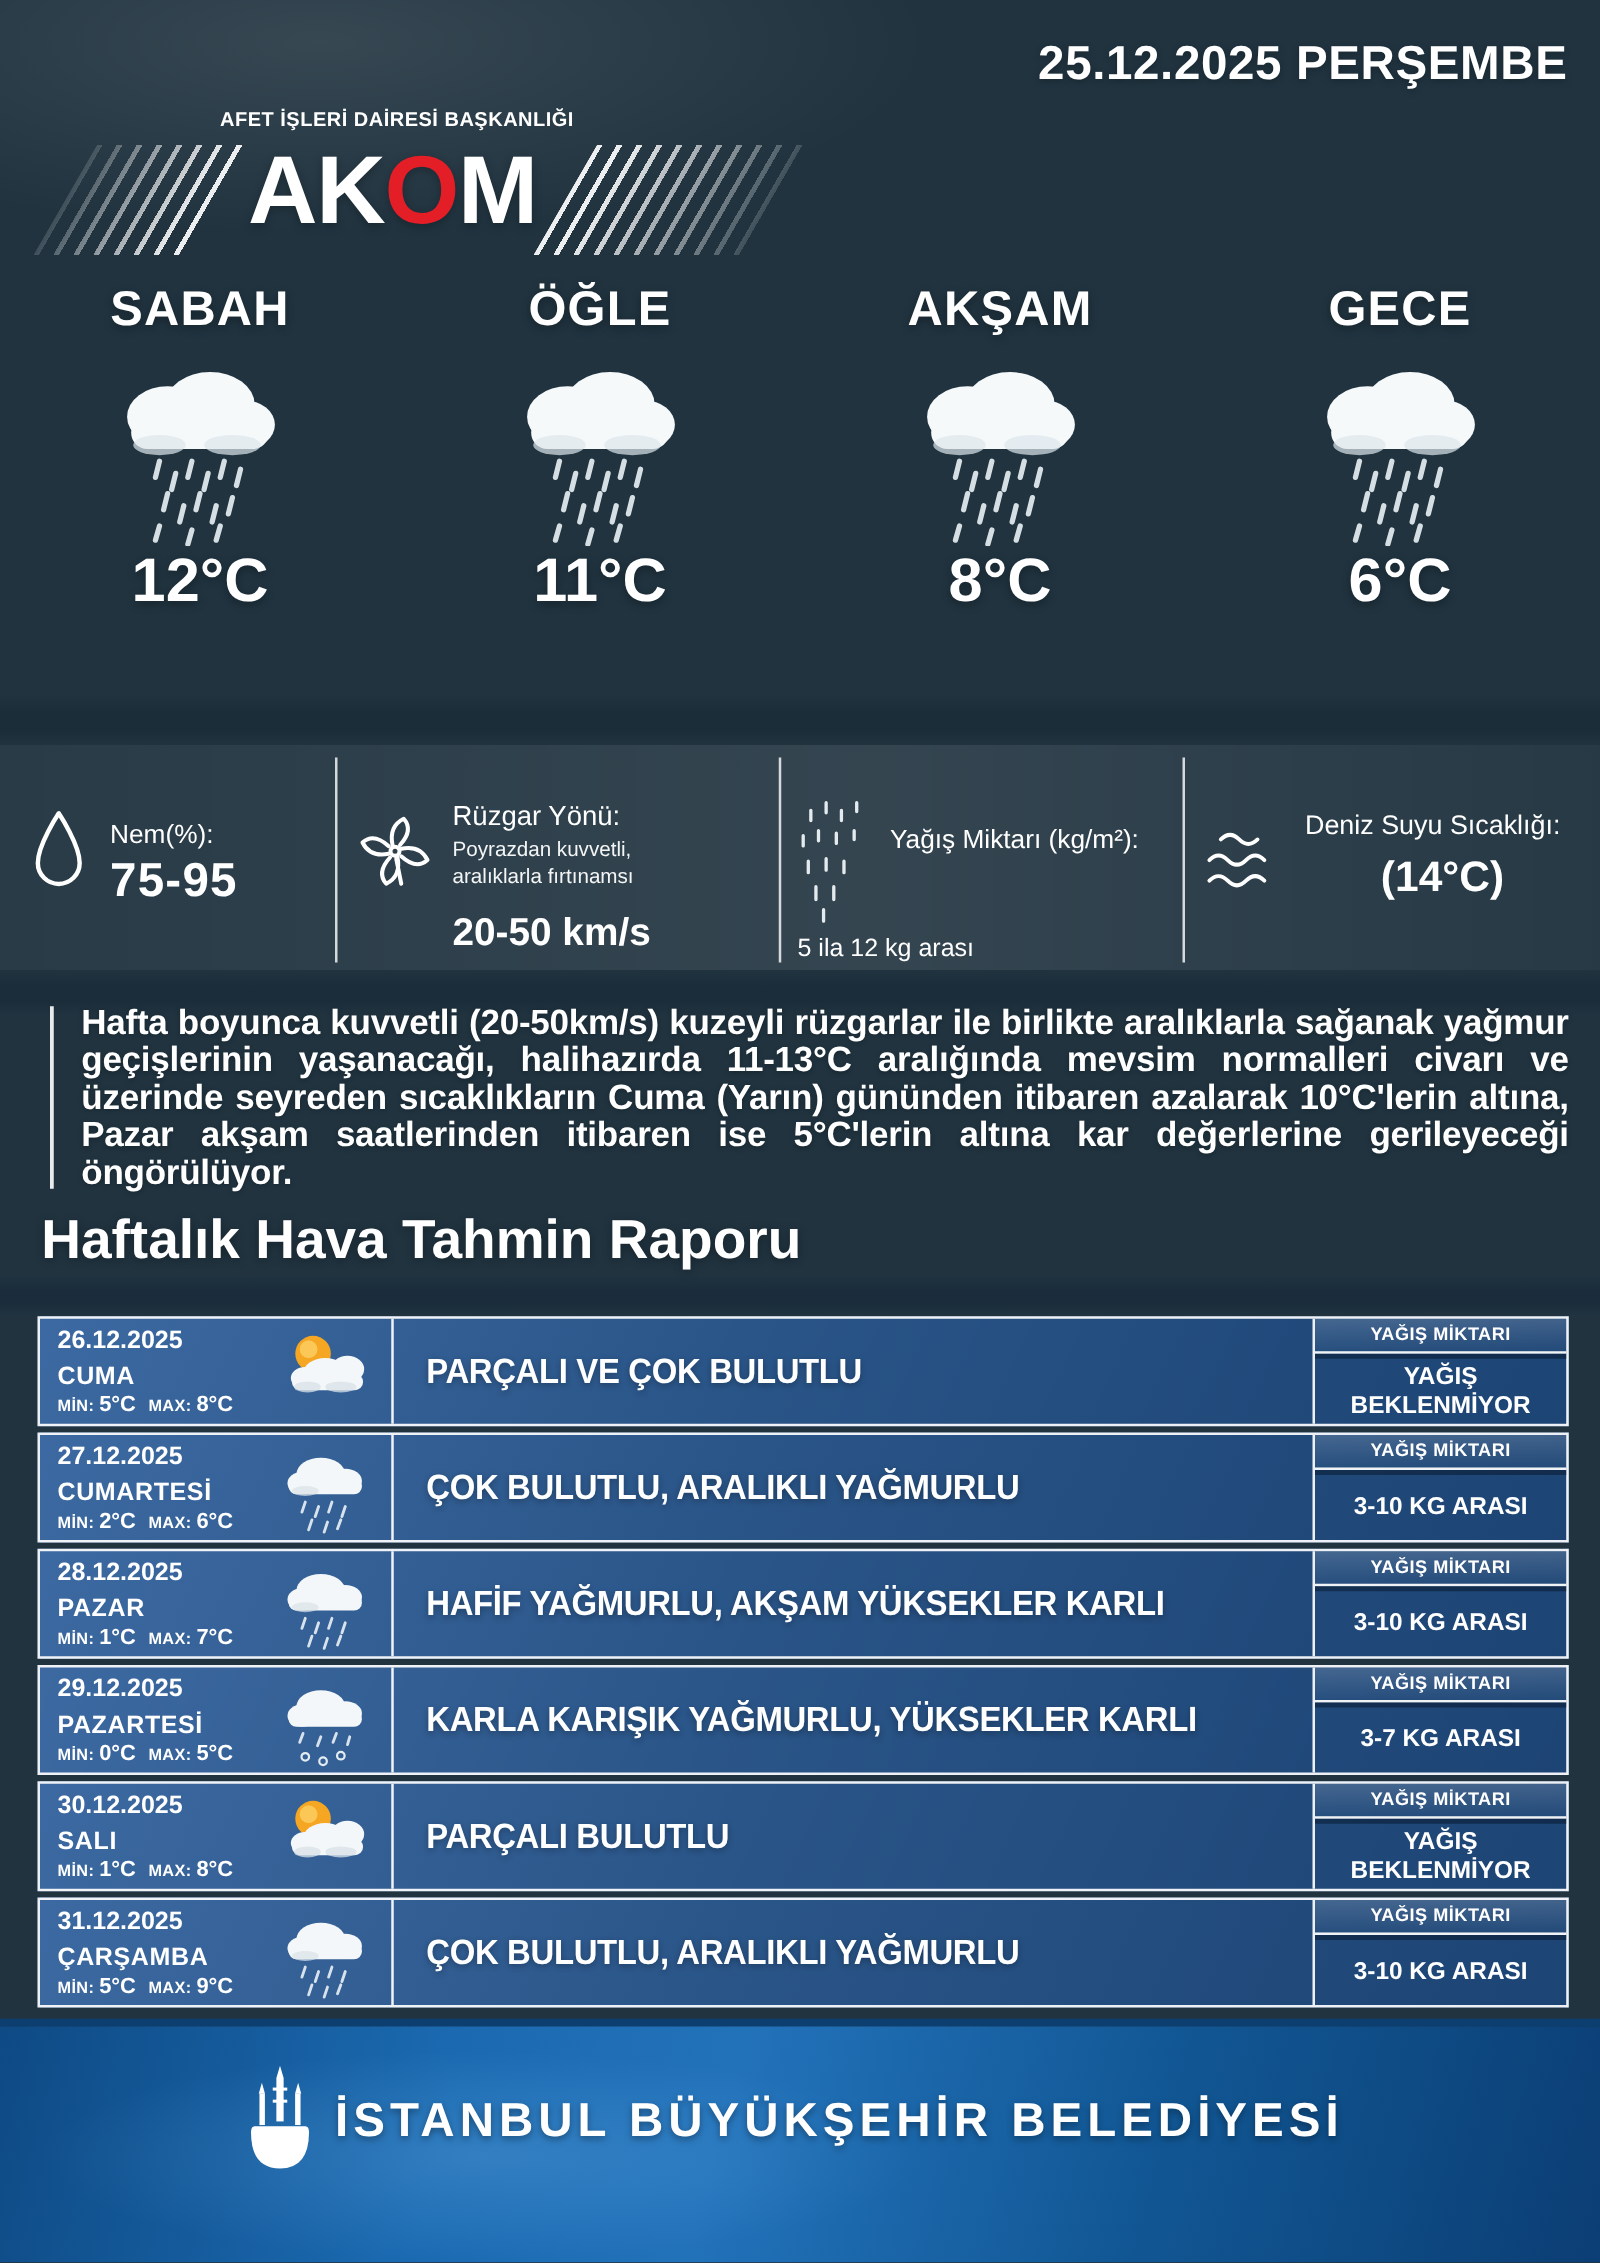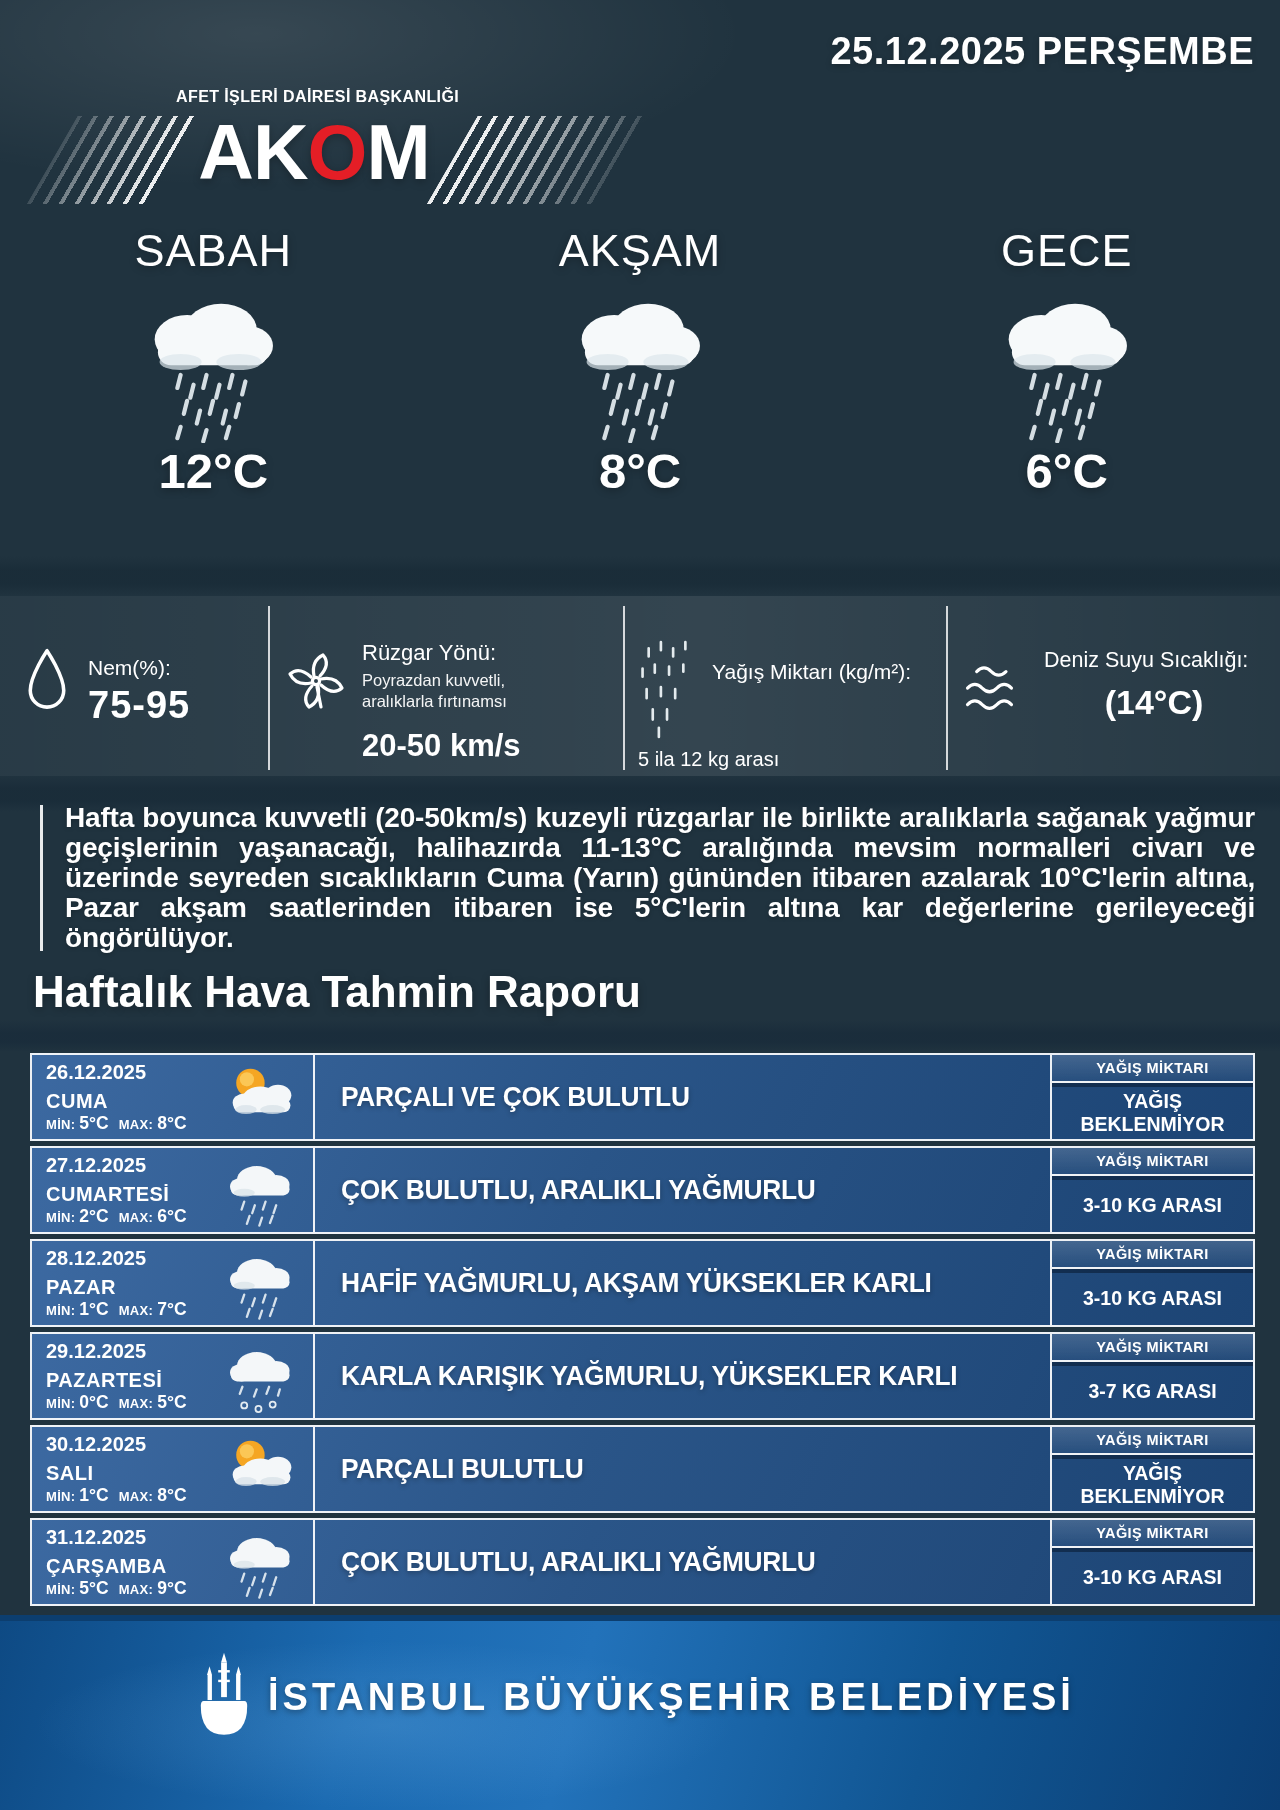--- a/index.html
+++ b/index.html
@@ -40,21 +40,21 @@
     -webkit-mask-image:linear-gradient(90deg,#000 15%,rgba(0,0,0,.15));
     mask-image:linear-gradient(90deg,#000 15%,rgba(0,0,0,.15));}
   .date-line{position:absolute;right:26px;top:30px;font-size:38px;font-weight:700;
     letter-spacing:.5px;text-shadow:0 2px 6px rgba(0,0,0,.25);}
   .city{position:absolute;right:26px;top:96px;font-size:80px;font-weight:700;
     letter-spacing:1px;line-height:108px;text-shadow:0 3px 10px rgba(0,0,0,.3);}
 
   
   .periods{position:absolute;left:0;top:228px;width:1280px;display:flex;}
   .period{flex:1;display:flex;flex-direction:column;align-items:center;}
-  .period .plabel{font-size:45px;font-weight:400;letter-spacing:1px;line-height:1;
+  .period .plabel{font-size:39px;font-weight:700;letter-spacing:1px;line-height:1;
     text-shadow:0 2px 8px rgba(0,0,0,.3);}
   .period svg.picon{width:196px;height:162px;margin-top:8px;}
   .period .ptemp{font-size:49px;font-weight:800;margin-top:0;
     text-shadow:0 2px 8px rgba(0,0,0,.3);}
 
   
   .vdiv{position:absolute;width:2px;top:606px;height:164px;background:rgba(255,255,255,.8);}
   .metric{position:absolute;}
   .m-hum{left:24px;top:642px;display:flex;gap:18px;}
   .m-hum svg{width:46px;height:78px;}
@@ -235,20 +235,27 @@
 
   <div class="periods">
     <div class="period">
       <div class="plabel">SABAH</div>
       <svg class="picon">
           <use href="#i-rain-cloud"></use>
         </svg>
       <div class="ptemp">12°C</div>
     </div>
     <div class="period">
+      <div class="plabel">ÖĞLE</div>
+      <svg class="picon">
+          <use href="#i-rain-cloud"></use>
+        </svg>
+      <div class="ptemp">11°C</div>
+    </div>
+    <div class="period">
       <div class="plabel">AKŞAM</div>
       <svg class="picon">
           <use href="#i-rain-cloud"></use>
         </svg>
       <div class="ptemp">8°C</div>
     </div>
     <div class="period">
       <div class="plabel">GECE</div>
       <svg class="picon">
           <use href="#i-rain-cloud"></use>

